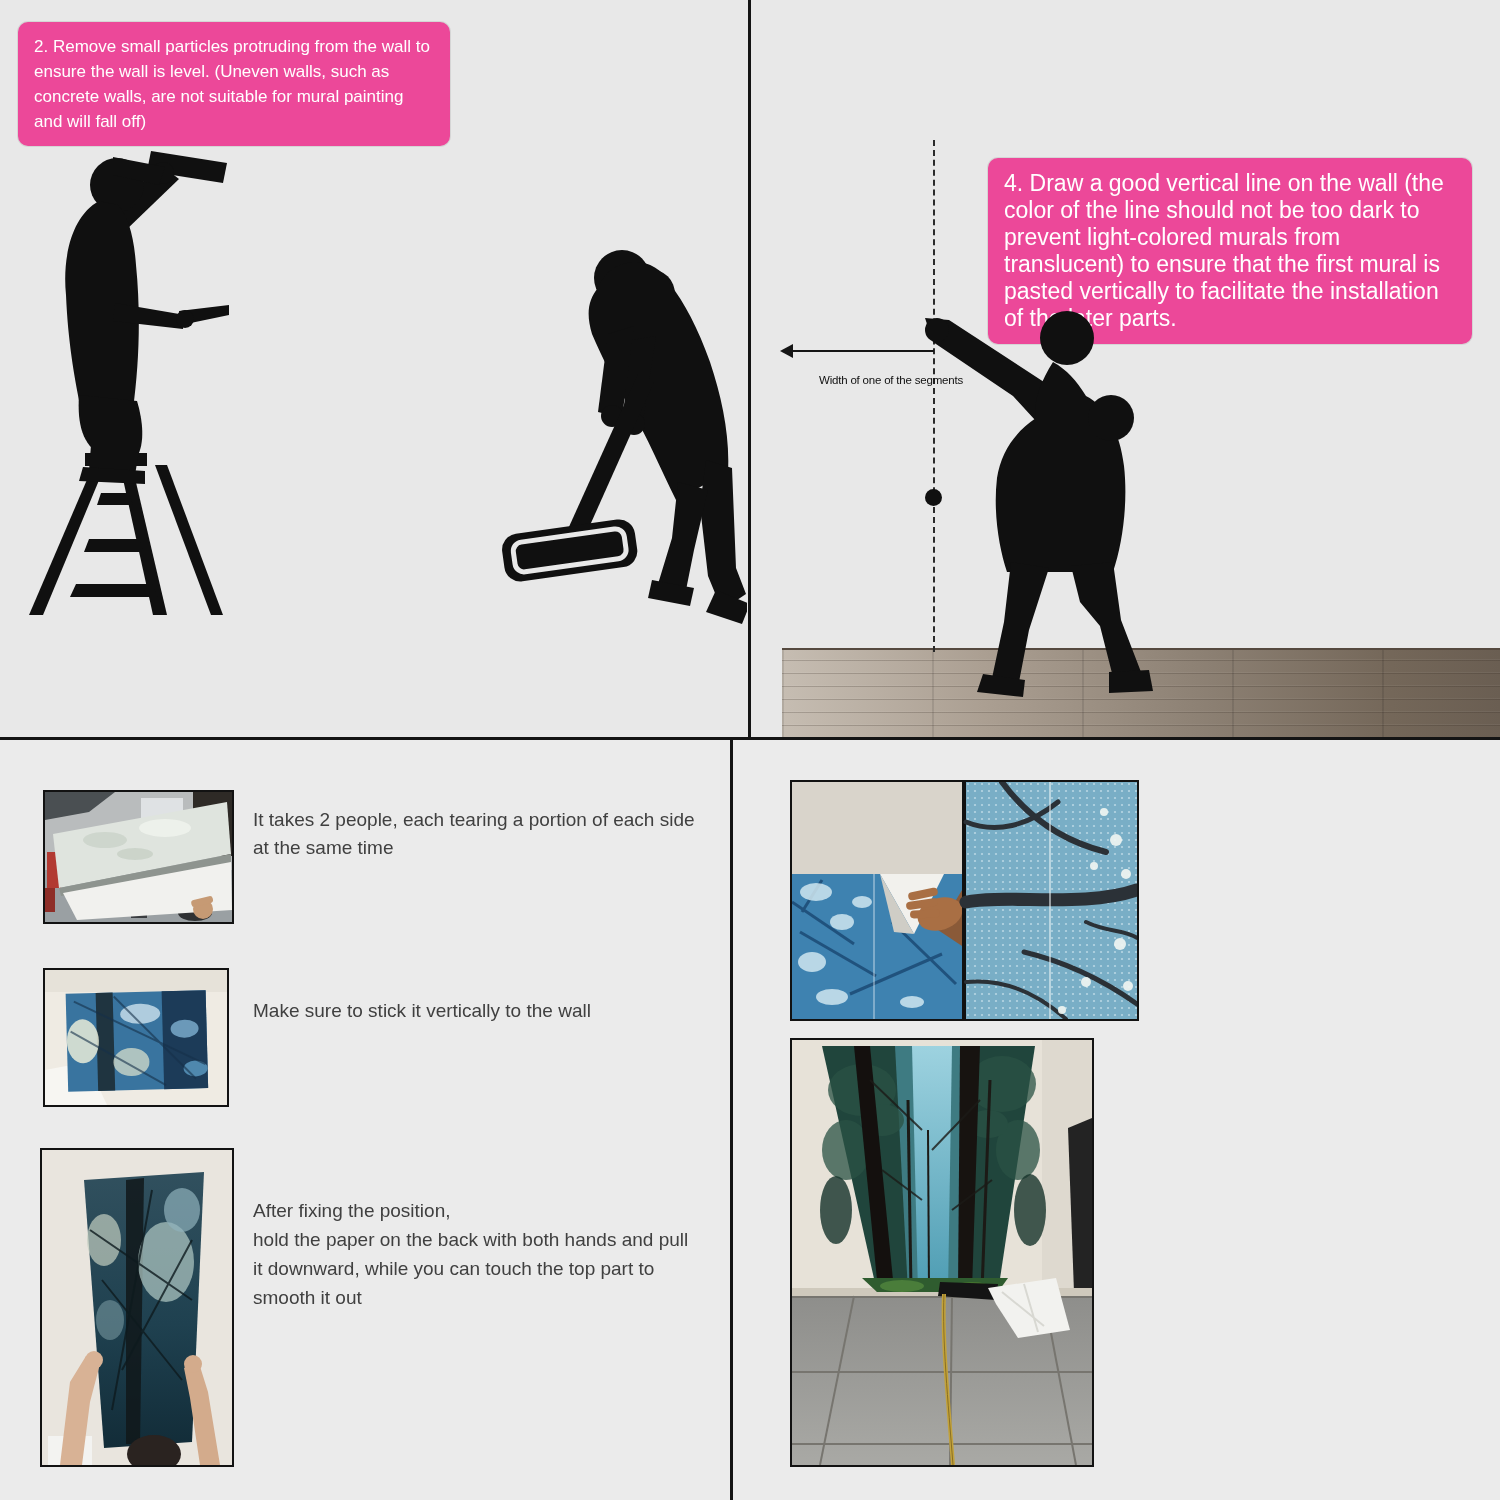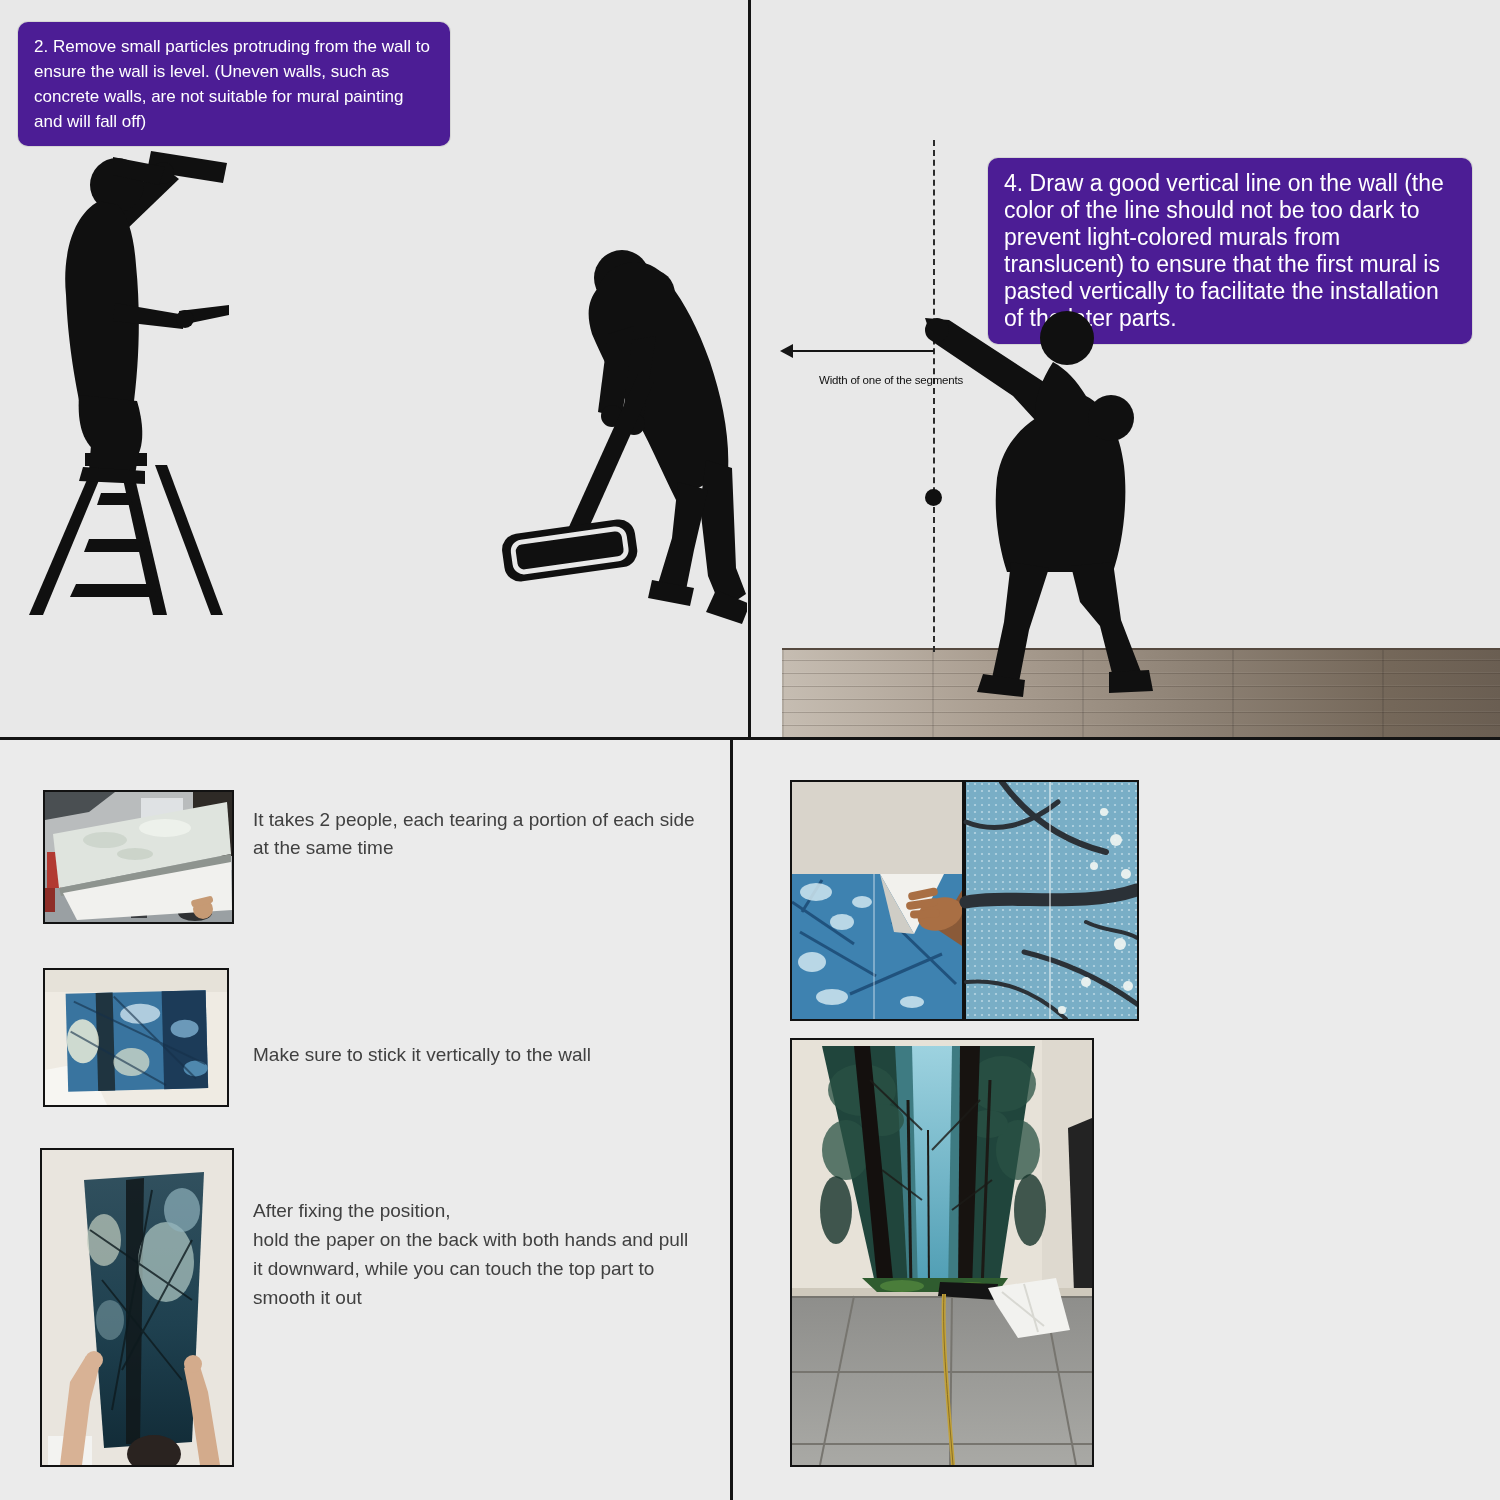--- a/index.html
+++ b/index.html
@@ -7,28 +7,28 @@
         font-family:"Liberation Sans",sans-serif;color:#1c1c1c;}
   .quad{position:absolute;}
   #q-tl{left:0;top:0;width:748px;height:737px;background:#e8e8e8;}
   #q-tr{left:751px;top:0;width:749px;height:737px;background:#e8e8e8;}
   #q-bl{left:0;top:740px;width:730px;height:760px;background:#ebebeb;}
   #q-br{left:733px;top:740px;width:767px;height:760px;background:#ebebeb;}
   .divider{position:absolute;background:#141414;}
   #div-v-top{left:748px;top:0;width:3px;height:738px;}
   #div-h-mid{left:0;top:737px;width:1500px;height:3px;}
   #div-v-bot{left:730px;top:740px;width:3px;height:760px;}
-  .gbox{position:absolute;background:#4c1d95;border-radius:10px;color:#fff;
+  .gbox{position:absolute;background:#ec4899;border-radius:10px;color:#fff;
         padding:12px 16px;white-space:pre-line;box-shadow:0 0 0 1px rgba(0,0,0,0.08);}
   #box-step2{left:18px;top:22px;width:400px;font-size:17px;line-height:25px;}
   #box-step3{left:180px;top:357px;width:376px;height:64px;font-size:17px;line-height:24px;}
   #box-step4{left:988px;top:158px;width:452px;font-size:23px;line-height:27px;}
   .caption{position:absolute;font-size:19px;color:#404040;white-space:pre-line;}
   #cap-1{left:253px;top:806px;line-height:28px;}
-  #cap-2{left:253px;top:997px;line-height:28px;margin-top:44px;}
+  #cap-2{left:253px;top:997px;line-height:28px;}
   #cap-3{left:253px;top:1196px;line-height:29px;}
   #cap-4{left:1178px;top:845px;line-height:29px;}
   #cap-5{left:1140px;top:1210px;line-height:30px;}
   .sil{position:absolute;}
   #plumb-line{position:absolute;left:933px;top:140px;height:512px;width:0;
               border-left:2px dashed #2a2a2a;}
   #plumb-bob{position:absolute;left:925px;top:489px;width:17px;height:17px;border-radius:50%;
              background:#101010;}
   #arrow-line{position:absolute;left:788px;top:350px;width:146px;height:2px;background:#151515;}
   #arrow-head{position:absolute;left:780px;top:344px;width:0;height:0;

